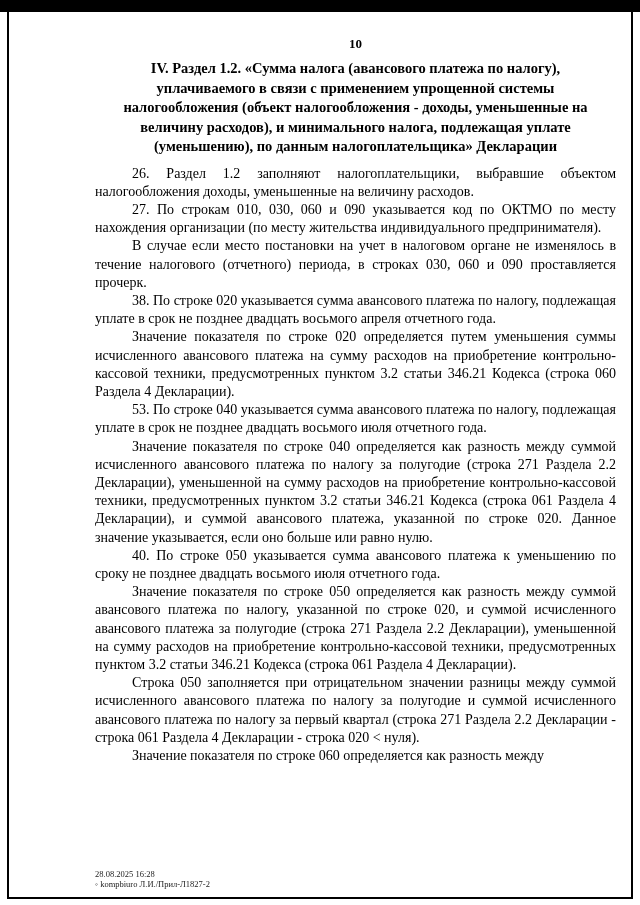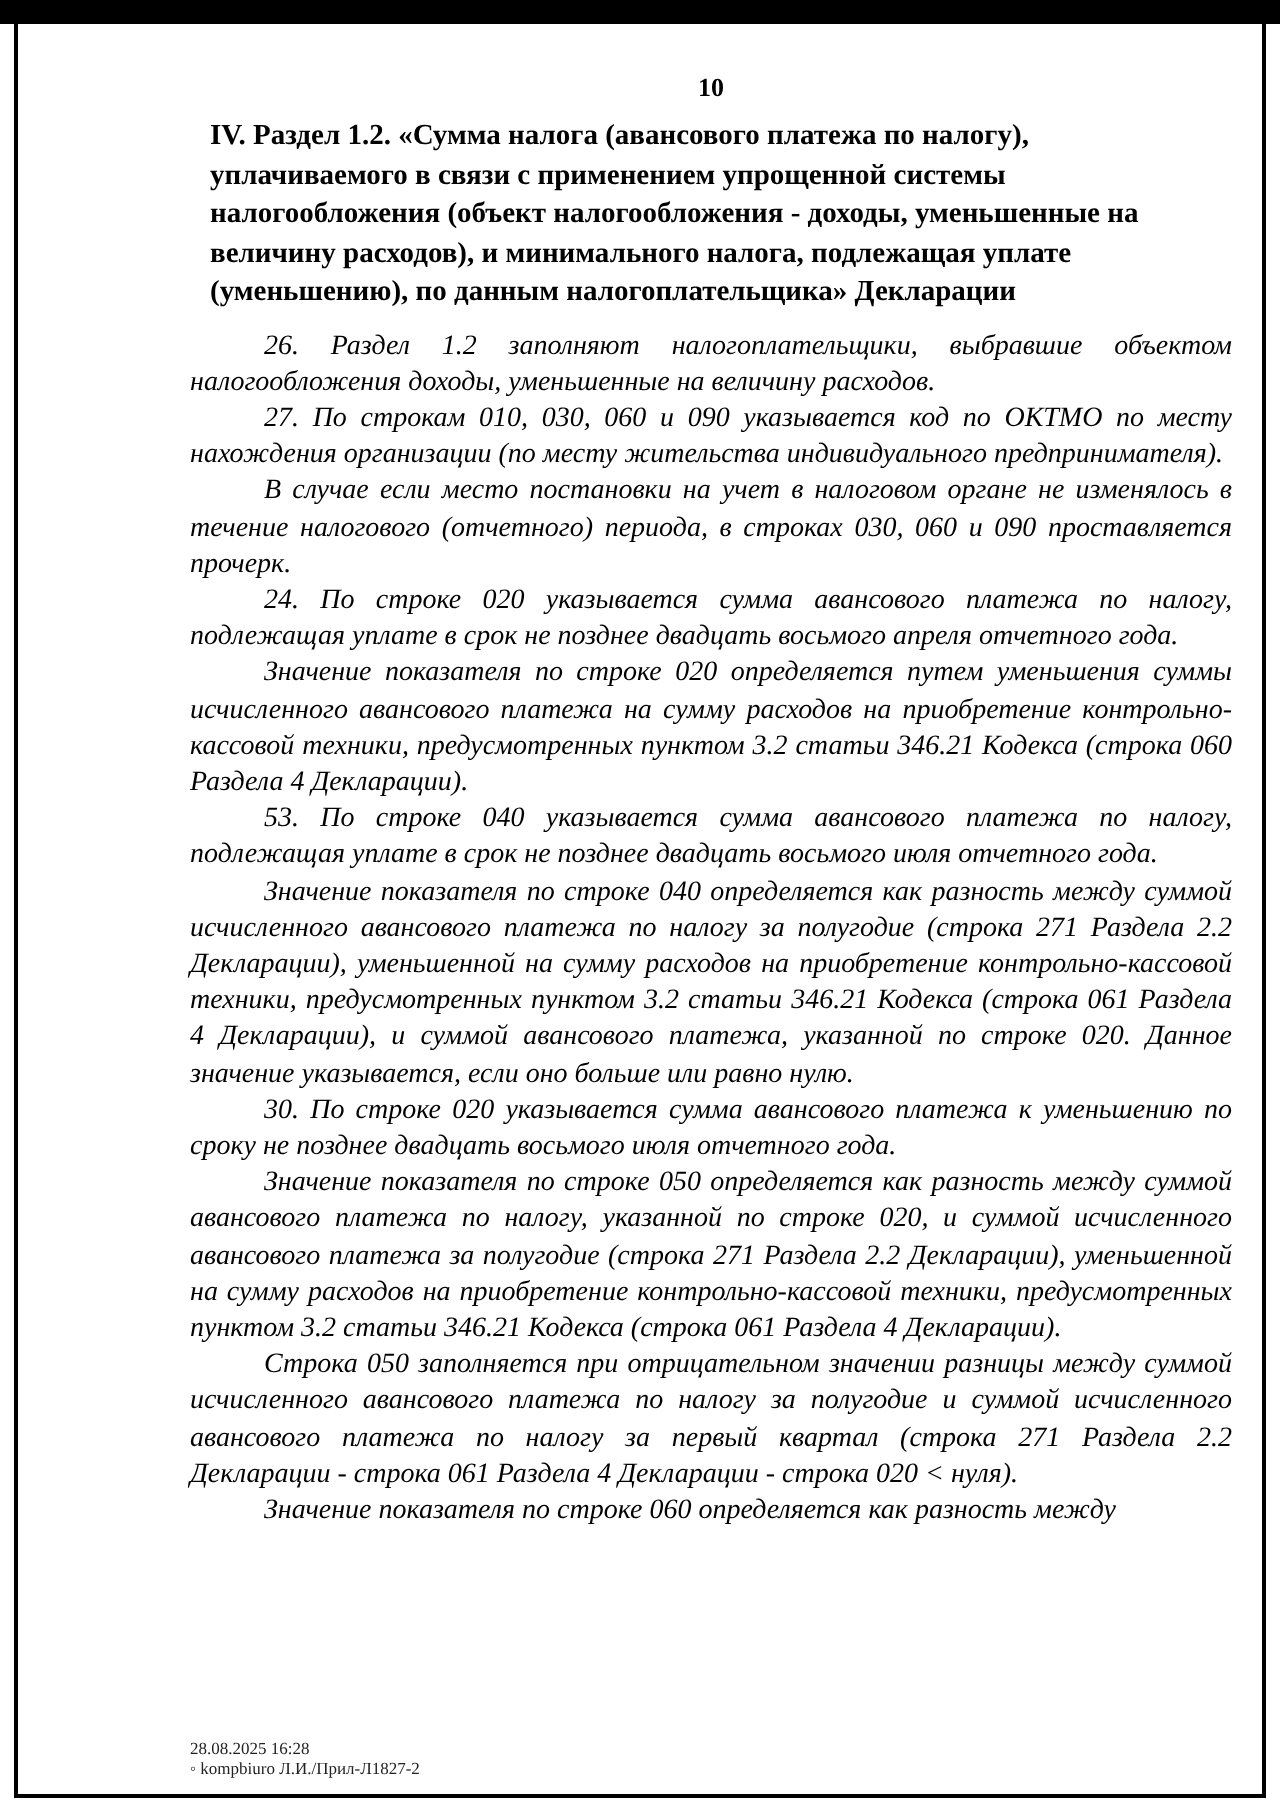--- a/index.html
+++ b/index.html
@@ -48,30 +48,29 @@
   .page-number {
     text-align: center;
     font-weight: bold;
     font-size: 13px;
     margin-bottom: 7px;
   }
   .heading {
     font-weight: bold;
     font-size: 14.5px;
     line-height: 19.5px;
-    text-align: left;
+    text-align: center;
     margin: 0 10px 8px 10px;
   }
   .para {
     font-size: 14px;
     line-height: 18.2px;
     text-align: justify;
     text-indent: 37px;
     margin: 0;
-    font-style: italic;
   }
   .footer {
     position: absolute;
     left: 95px;
     bottom: 16px;
     font-size: 8.5px;
     line-height: 10px;
     color: #222;
     margin-top: 16px;
   }
@@ -84,25 +83,25 @@
   <div class="frame"></div>
 
   <div class="content">
     <div class="page-number">10</div>
 
     <h1 class="heading">IV. Раздел 1.2. «Сумма налога (авансового платежа по налогу), уплачиваемого в связи с применением упрощенной системы налогообложения (объект налогообложения - доходы, уменьшенные на величину расходов), и минимального налога, подлежащая уплате (уменьшению), по данным налогоплательщика» Декларации</h1>
 
     <p class="para">26. Раздел 1.2 заполняют налогоплательщики, выбравшие объектом налогообложения доходы, уменьшенные на величину расходов.</p>
     <p class="para">27. По строкам 010, 030, 060 и 090 указывается код по ОКТМО по месту нахождения организации (по месту жительства индивидуального предпринимателя).</p>
     <p class="para">В случае если место постановки на учет в налоговом органе не изменялось в течение налогового (отчетного) периода, в строках 030, 060 и 090 проставляется прочерк.</p>
-    <p class="para">24. По строке 020 указывается сумма авансового платежа по налогу, подлежащая уплате в срок не позднее двадцать восьмого апреля отчетного года.</p>
+    <p class="para">38. По строке 020 указывается сумма авансового платежа по налогу, подлежащая уплате в срок не позднее двадцать восьмого апреля отчетного года.</p>
     <p class="para">Значение показателя по строке 020 определяется путем уменьшения суммы исчисленного авансового платежа на сумму расходов на приобретение контрольно-кассовой техники, предусмотренных пунктом 3.2 статьи 346.21 Кодекса (строка 060 Раздела 4 Декларации).</p>
     <p class="para">53. По строке 040 указывается сумма авансового платежа по налогу, подлежащая уплате в срок не позднее двадцать восьмого июля отчетного года.</p>
     <p class="para">Значение показателя по строке 040 определяется как разность между суммой исчисленного авансового платежа по налогу за полугодие (строка 271 Раздела 2.2 Декларации), уменьшенной на сумму расходов на приобретение контрольно-кассовой техники, предусмотренных пунктом 3.2 статьи 346.21 Кодекса (строка 061 Раздела 4 Декларации), и суммой авансового платежа, указанной по строке 020. Данное значение указывается, если оно больше или равно нулю.</p>
-    <p class="para">30. По строке 020 указывается сумма авансового платежа к уменьшению по сроку не позднее двадцать восьмого июля отчетного года.</p>
+    <p class="para">40. По строке 050 указывается сумма авансового платежа к уменьшению по сроку не позднее двадцать восьмого июля отчетного года.</p>
     <p class="para">Значение показателя по строке 050 определяется как разность между суммой авансового платежа по налогу, указанной по строке 020, и суммой исчисленного авансового платежа за полугодие (строка 271 Раздела 2.2 Декларации), уменьшенной на сумму расходов на приобретение контрольно-кассовой техники, предусмотренных пунктом 3.2 статьи 346.21 Кодекса (строка 061 Раздела 4 Декларации).</p>
     <p class="para">Строка 050 заполняется при отрицательном значении разницы между суммой исчисленного авансового платежа по налогу за полугодие и суммой исчисленного авансового платежа по налогу за первый квартал (строка 271 Раздела 2.2 Декларации - строка 061 Раздела 4 Декларации - строка 020 &lt; нуля).</p>
     <p class="para">Значение показателя по строке 060 определяется как разность между</p>
   </div>
 
   <div class="footer">
     <div>28.08.2025 16:28</div>
     <div>◦ kompbiuro Л.И./Прил-Л1827-2</div>
   </div>
 </div>

